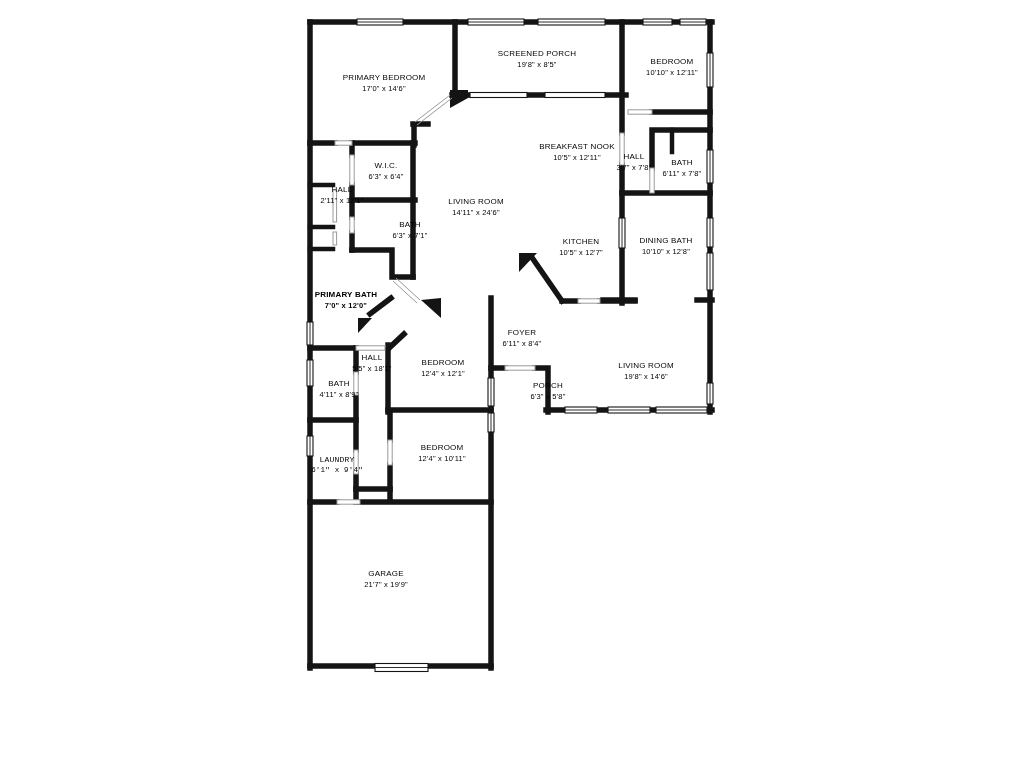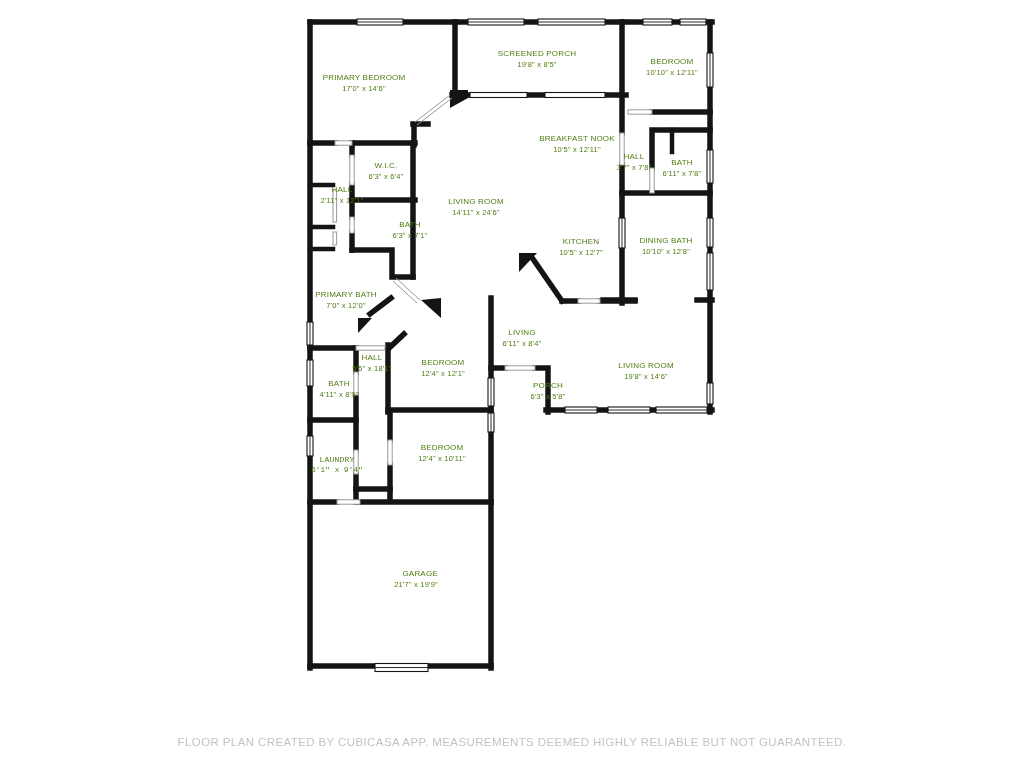--- a/index.html
+++ b/index.html
@@ -16,21 +16,21 @@
   .solid{fill:#141414;stroke:none;}
   .win{fill:#ffffff;stroke:#141414;stroke-width:1.1;}
   .winmid{stroke:#141414;stroke-width:0.9;}
   .door{fill:#ffffff;stroke:#9a9a9a;stroke-width:1;}
   .diag-open{stroke:#9a9a9a;stroke-width:1;}
   #room-labels-layer{position:absolute;left:0;top:0;width:100%;height:100%;pointer-events:none;}
   .room-label{
     position:absolute;
     transform:translate(-50%,-50%);
     text-align:center;
-    color:#4d7c0f;
+    color:#000000;
     white-space:nowrap;
     line-height:11px;
   }
   .room-name{font-size:8px;letter-spacing:.2px;}
   .room-dims{font-size:7.5px;letter-spacing:.2px;}
   #footer-disclaimer{
     position:absolute;
     left:512px;top:736px;
     transform:translateX(-50%);
     font-size:11.5px;
@@ -175,41 +175,41 @@
       <rect class="door" x="333" y="232" width="3.6" height="13"></rect>
 
       <line class="diag-open" x1="396" y1="278" x2="420" y2="300"></line>
       <line class="diag-open" x1="393" y1="281" x2="417" y2="303"></line>
       <line class="diag-open" x1="452" y1="98" x2="417" y2="125"></line>
       <line class="diag-open" x1="450" y1="95" x2="415" y2="122"></line>
     </g>
   </svg>
 
   <div id="room-labels-layer">
-      <div class="room-label" style="left: 364px; top: 83px;">
+      <div class="room-label" style="left: 384px; top: 83px;">
         <div class="room-name">PRIMARY BEDROOM</div>
         <div class="room-dims">17'0" x 14'6"</div>
       </div>
       <div class="room-label" style="left: 537px; top: 59px;">
         <div class="room-name">SCREENED PORCH</div>
         <div class="room-dims">19'8" x 8'5"</div>
       </div>
       <div class="room-label" style="left: 672px; top: 67px;">
         <div class="room-name">BEDROOM</div>
         <div class="room-dims">10'10" x 12'11"</div>
       </div>
       <div class="room-label" style="left: 386px; top: 171px;">
         <div class="room-name">W.I.C.</div>
         <div class="room-dims">6'3" x 6'4"</div>
       </div>
       <div class="room-label" style="left: 342px; top: 195px;">
         <div class="room-name">HALL</div>
         <div class="room-dims">2'11" x 12'1"</div>
       </div>
-      <div class="room-label" style="left: 577px; top: 144px;">
+      <div class="room-label" style="left: 577px; top: 152px;">
         <div class="room-name">BREAKFAST NOOK</div>
         <div class="room-dims">10'5" x 12'11"</div>
       </div>
       <div class="room-label" style="left: 634px; top: 162px;">
         <div class="room-name">HALL</div>
         <div class="room-dims">3'7" x 7'8"</div>
       </div>
       <div class="room-label" style="left: 682px; top: 168px;">
         <div class="room-name">BATH</div>
         <div class="room-dims">6'11" x 7'8"</div>
@@ -223,26 +223,26 @@
         <div class="room-dims">6'3" x 7'1"</div>
       </div>
       <div class="room-label" style="left: 581px; top: 247px;">
         <div class="room-name">KITCHEN</div>
         <div class="room-dims">10'5" x 12'7"</div>
       </div>
       <div class="room-label" style="left: 666px; top: 246px;">
         <div class="room-name">DINING BATH</div>
         <div class="room-dims">10'10" x 12'8"</div>
       </div>
-      <div class="room-label" style="left: 346px; top: 300px;">
+      <div class="room-label" style="left: 346px; top: 300px; font-weight: bold;">
         <div class="room-name">PRIMARY BATH</div>
         <div class="room-dims">7'0" x 12'0"</div>
       </div>
       <div class="room-label" style="left: 522px; top: 338px;">
-        <div class="room-name">LIVING</div>
+        <div class="room-name">FOYER</div>
         <div class="room-dims">6'11" x 8'4"</div>
       </div>
       <div class="room-label" style="left: 372px; top: 363px;">
         <div class="room-name">HALL</div>
         <div class="room-dims">5'5" x 18'1"</div>
       </div>
       <div class="room-label" style="left: 443px; top: 368px;">
         <div class="room-name">BEDROOM</div>
         <div class="room-dims">12'4" x 12'1"</div>
       </div>
@@ -259,20 +259,19 @@
         <div class="room-dims">6'3" x 5'8"</div>
       </div>
       <div class="room-label" style="left: 442px; top: 453px;">
         <div class="room-name">BEDROOM</div>
         <div class="room-dims">12'4" x 10'11"</div>
       </div>
       <div class="room-label" style="left: 337px; top: 465px; font-family: Liberation Mono, monospace;">
         <div class="room-name">LAUNDRY</div>
         <div class="room-dims">6'1" x 9'4"</div>
       </div>
-      <div class="room-label" style="left: 416px; top: 579px; text-align: right;">
+      <div class="room-label" style="left: 386px; top: 579px;">
         <div class="room-name">GARAGE</div>
         <div class="room-dims">21'7" x 19'9"</div>
       </div>
     </div>
 
-  <div id="footer-disclaimer">FLOOR PLAN CREATED BY CUBICASA APP. MEASUREMENTS DEEMED HIGHLY RELIABLE BUT NOT GUARANTEED.</div>
 </div>
 
 </body></html>

